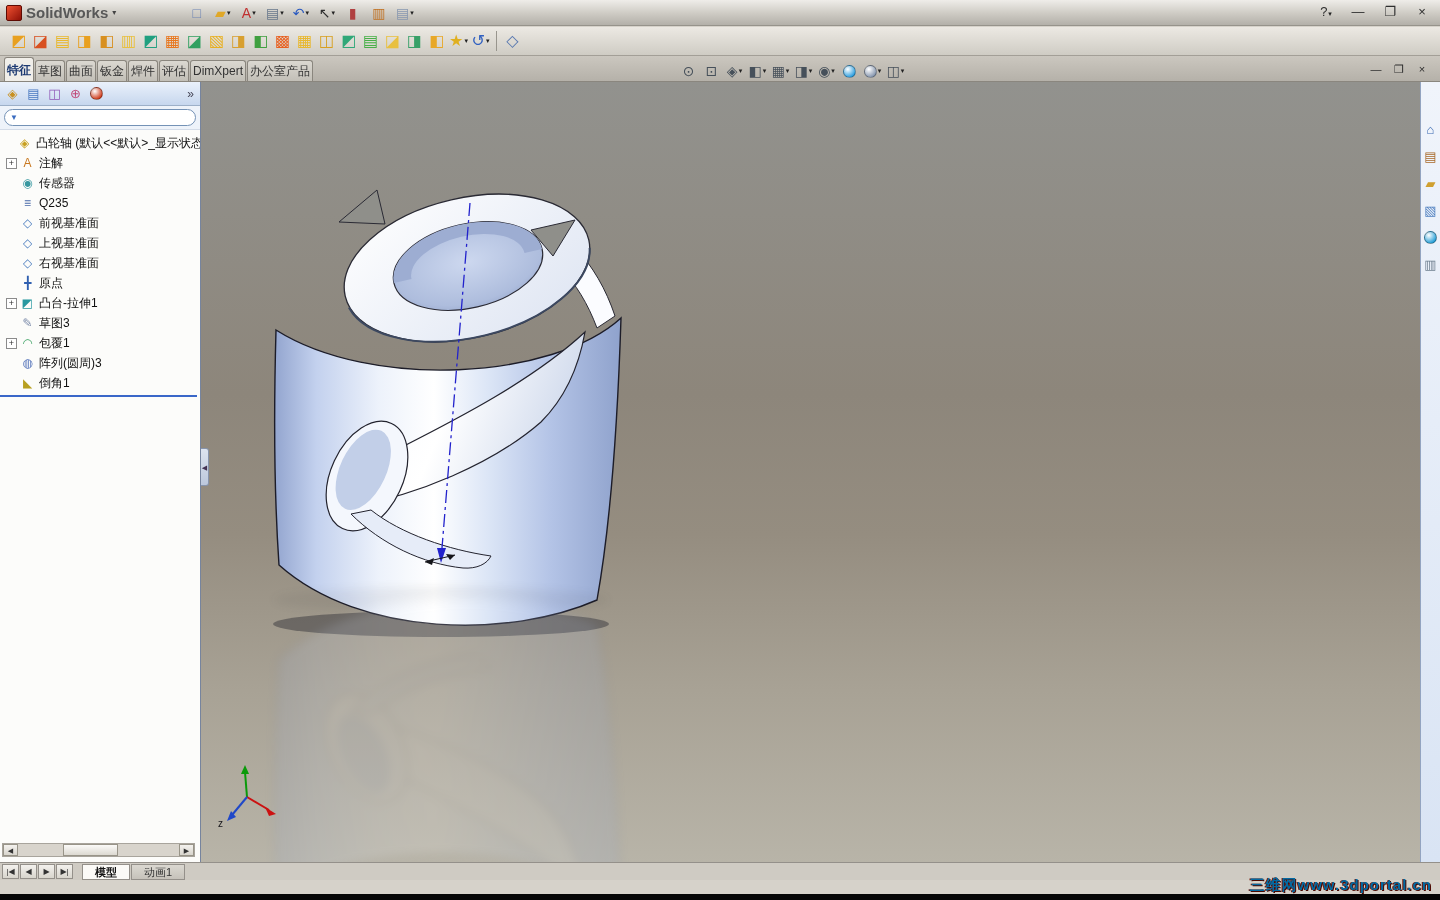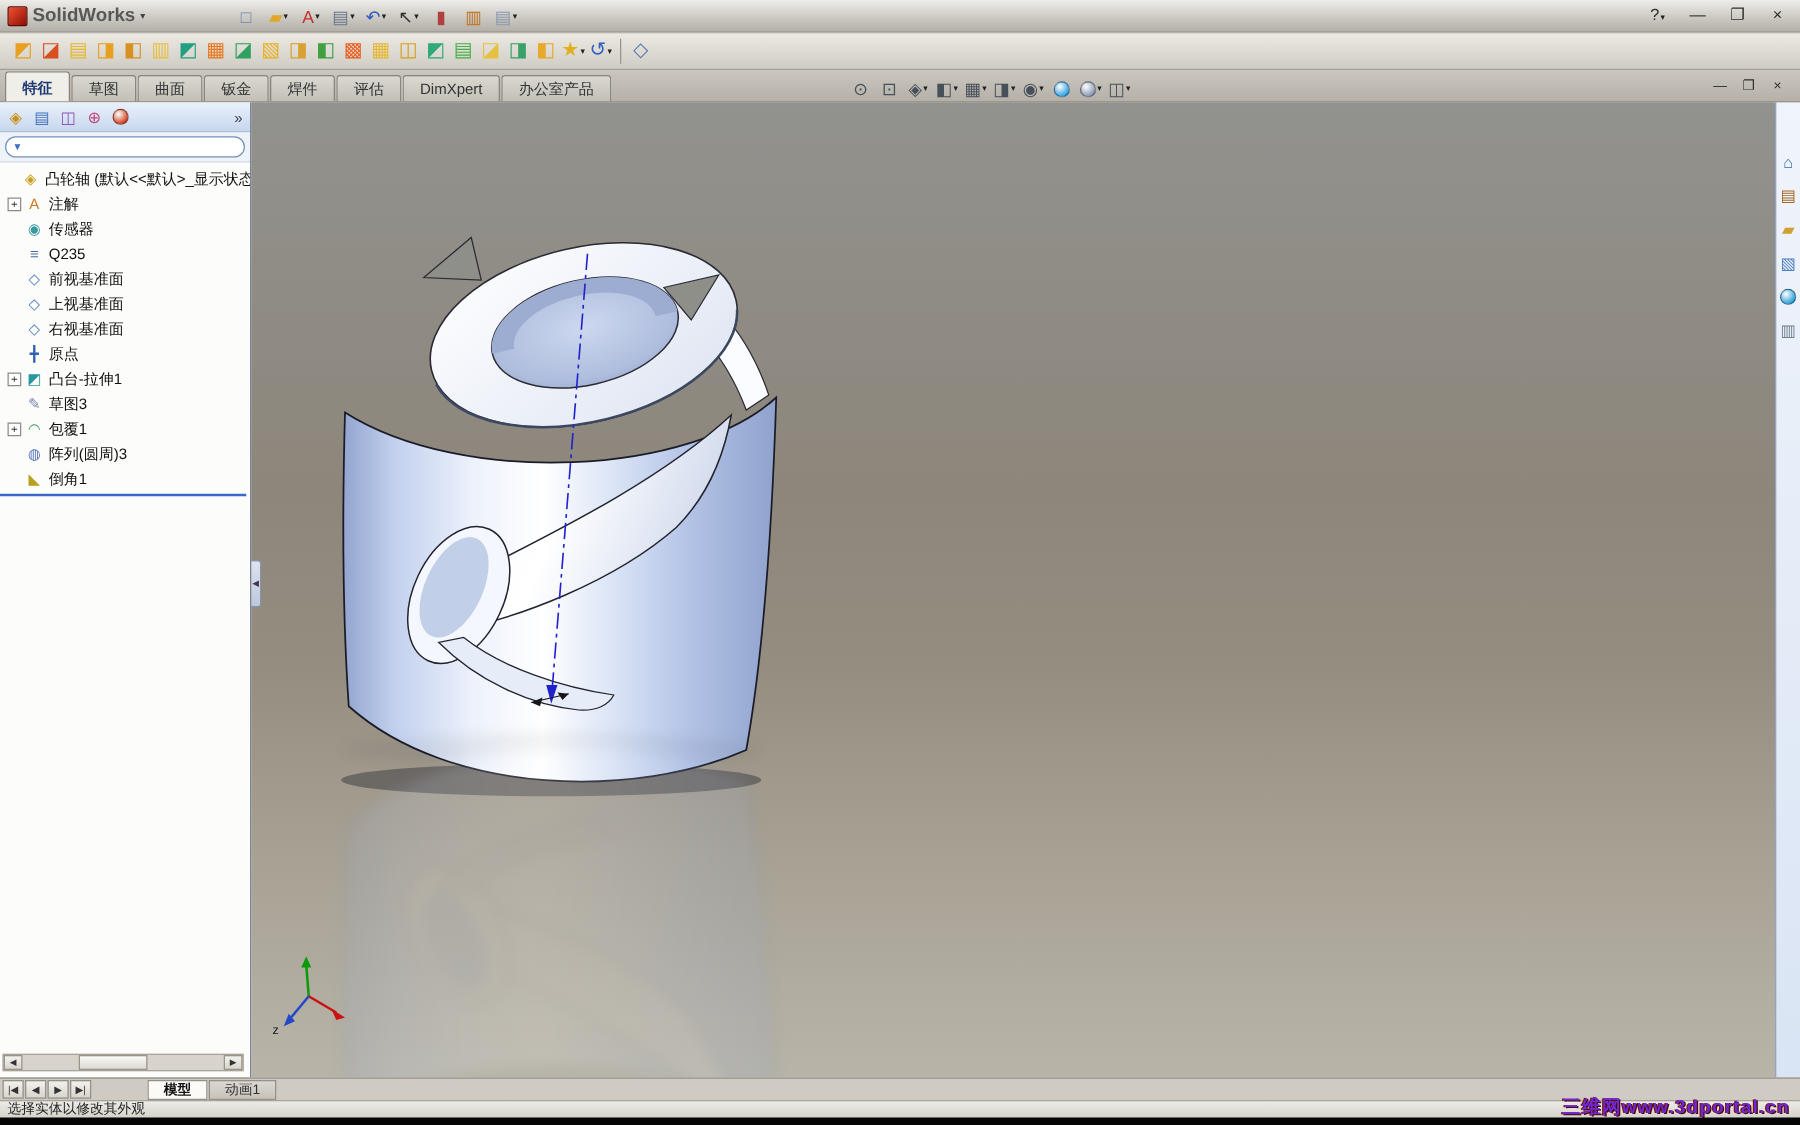--- a/index.html
+++ b/index.html
@@ -27,21 +27,21 @@
   .sphere{width:13px;height:13px;border-radius:50%;display:inline-block;border:1px solid rgba(0,0,0,.35);}
   .vsep{width:1px;height:20px;background:#98958d;margin:0 4px;display:inline-block;}
   .toolbar2{position:absolute;left:0;top:27px;width:1440px;height:29px;
     background:linear-gradient(#ece9e3,#cfccc4);border-bottom:1px solid #a39f97;
     display:flex;align-items:center;padding-left:8px;gap:1px;}
 
   
   .tabrow{position:absolute;left:0;top:56px;width:1440px;height:26px;
     background:linear-gradient(#cbc7bf,#b5b1a9);border-bottom:1px solid #8a867e;}
   .cmdtabs{position:absolute;left:4px;bottom:0;display:flex;align-items:flex-end;}
-  .cmdtab{height:21px;padding:0 13px;font-size:12px;line-height:21px;color:#333;
+  .cmdtab{height:21px;padding:0 2px;font-size:12px;line-height:21px;color:#333;
     background:linear-gradient(#dbd8d1,#c2bfb7);border:1px solid #8a867e;border-bottom:none;
     border-radius:3px 3px 0 0;margin-right:1px;white-space:nowrap;}
   .cmdtab.active{background:#f0eee9;font-weight:bold;color:#1d3a72;height:24px;line-height:24px;}
   .viewbar{position:absolute;left:678px;top:3px;display:flex;gap:2px;align-items:center;}
   .docwin-controls{position:absolute;right:10px;top:5px;display:flex;gap:7px;align-items:center;}
   .dwbtn{min-width:16px;height:16px;text-align:center;line-height:16px;font-size:11px;color:#2e2e2e;}
 
   
   .left-panel{position:absolute;left:0;top:82px;width:201px;height:780px;background:#fcfcfa;
     border-right:1px solid #76849e;}
@@ -85,28 +85,28 @@
   .task-pane .ibtn{height:18px;min-width:18px;}
 
   
   .bottom-tabs{position:absolute;left:0;top:862px;width:1440px;height:18px;background:#cfcbc3;
     border-top:1px solid #94908a;display:flex;align-items:center;font-size:11px;padding-left:2px;}
   .nav-btn{min-width:17px;height:15px;border:1px solid #94908a;background:linear-gradient(#f3f1ed,#d8d5cd);
     text-align:center;line-height:13px;font-size:8px;color:#333;margin-right:1px;}
   .sheet-tabs{display:flex;margin-left:8px;height:16px;}
   .sheet-tab{padding:0 12px;line-height:15px;border:1px solid #94908a;background:linear-gradient(#dbd8d1,#c6c2ba);
     color:#333;margin-right:1px;}
-  .sheet-tab.active{background:#fbfaf7;font-weight:bold;color:#111;margin-left:36px;}
+  .sheet-tab.active{background:#fbfaf7;font-weight:bold;color:#111;}
 
   
   .statusbar{position:absolute;left:0;top:880px;width:1440px;height:14px;
     background:linear-gradient(#edebe6,#d6d3cb);border-top:1px solid #a8a49c;
     font-size:11px;color:#222;padding:0 6px;line-height:13px;}
   .black-strip{position:absolute;left:0;top:894px;width:1440px;height:6px;background:#050505;}
-  .watermark{position:absolute;right:8px;top:876px;font-size:15px;font-weight:bold;color:#6d28d9;
+  .watermark{position:absolute;right:8px;top:876px;font-size:15px;font-weight:bold;color:#0369a1;
     text-shadow:1px 1px 0 #4a0800, -1px 0 0 #7a1400;z-index:40;letter-spacing:1px;}
 </style>
 </head>
 <body>
 
 <div id="app">
 
   <div class="titlebar">
     <div class="logo">
       <span class="logo-cube"></span>
@@ -499,19 +499,16 @@
         <span class="nav-btn">◀</span>
         <span class="nav-btn">▶</span>
         <span class="nav-btn">▶|</span>
       </span>
     <span class="sheet-tabs" id="sheet-tabs">
         <span class="sheet-tab active">模型</span>
         <span class="sheet-tab">动画1</span>
       </span>
   </div>
 
-  <div class="statusbar">
-    <span>选择实体以修改其外观</span>
-  </div>
   <div class="black-strip"></div>
   <div class="watermark">三维网www.3dportal.cn</div>
 
 </div>
 
 </body></html>

